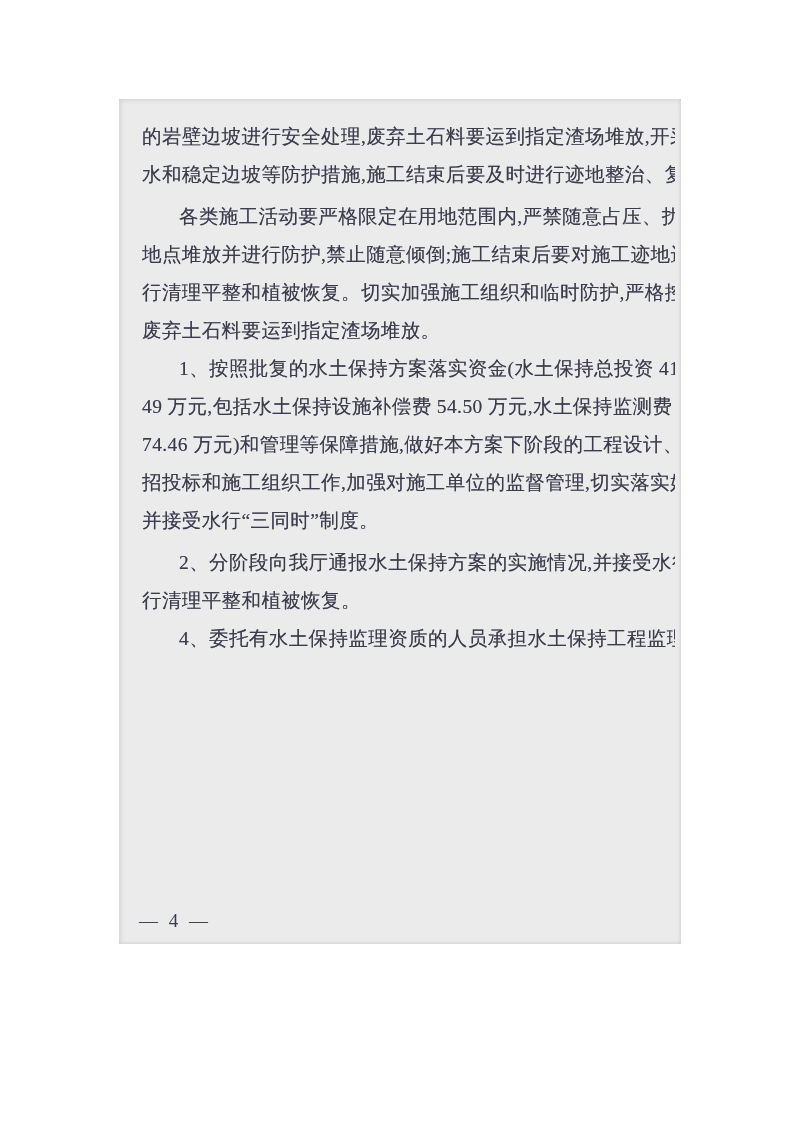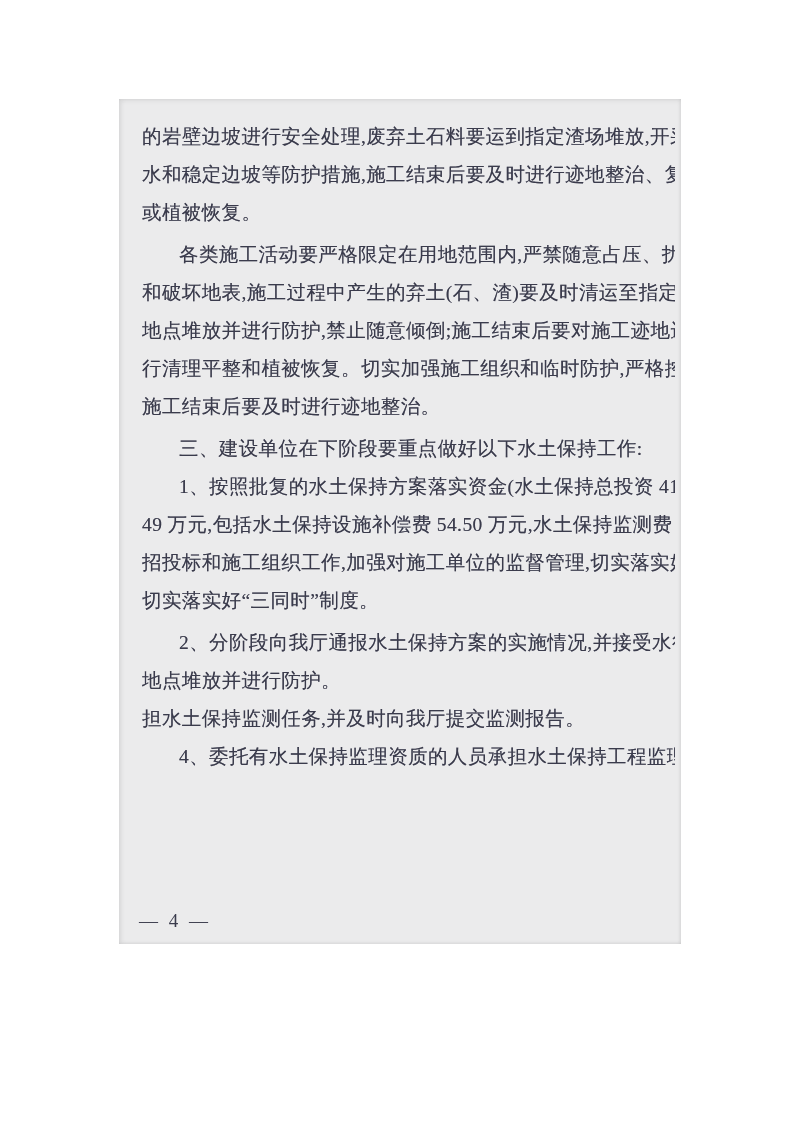--- a/index.html
+++ b/index.html
@@ -57,30 +57,27 @@
   }
 </style>
 </head>
 <body>
 
 <div class="scan-page">
   <div class="doc-body">
 
   <div class="line">的岩壁边坡进行安全处理,废弃土石料要运到指定渣场堆放,开采</div>
       <div class="line">水和稳定边坡等防护措施,施工结束后要及时进行迹地整治、复耕</div>
-      <div class="line">或植被恢复。</div>
       <div class="line indent gap">各类施工活动要严格限定在用地范围内,严禁随意占压、扰动</div>
-      <div class="line">和破坏地表,施工过程中产生的弃土(石、渣)要及时清运至指定</div>
       <div class="line">地点堆放并进行防护,禁止随意倾倒;施工结束后要对施工迹地进</div>
       <div class="line">行清理平整和植被恢复。切实加强施工组织和临时防护,严格控</div>
-      <div class="line">施工结束后要及时进行迹地整治。</div>
-      <div class="line indent gap">三、建设单位在下阶段要重点做好以下水土保持工作:</div>
+      <div class="line">废弃土石料要运到指定渣场堆放。</div>
       <div class="line indent">1、按照批复的水土保持方案落实资金(水土保持总投资 414.</div>
       <div class="line">49 万元,包括水土保持设施补偿费 54.50 万元,水土保持监测费</div>
+      <div class="line">74.46 万元)和管理等保障措施,做好本方案下阶段的工程设计、</div>
       <div class="line">招投标和施工组织工作,加强对施工单位的监督管理,切实落实好</div>
-      <div class="line">切实落实好“三同时”制度。</div>
+      <div class="line">并接受水行“三同时”制度。</div>
       <div class="line indent gap">2、分阶段向我厅通报水土保持方案的实施情况,并接受水行</div>
-      <div class="line">地点堆放并进行防护。</div>
-      <div class="line">担水土保持监测任务,并及时向我厅提交监测报告。</div>
+      <div class="line">行清理平整和植被恢复。</div>
       <div class="line indent">4、委托有水土保持监理资质的人员承担水土保持工程监理任</div>
     </div>
   <div class="page-number">— 4 —</div>
 </div>
 
 </body></html>

